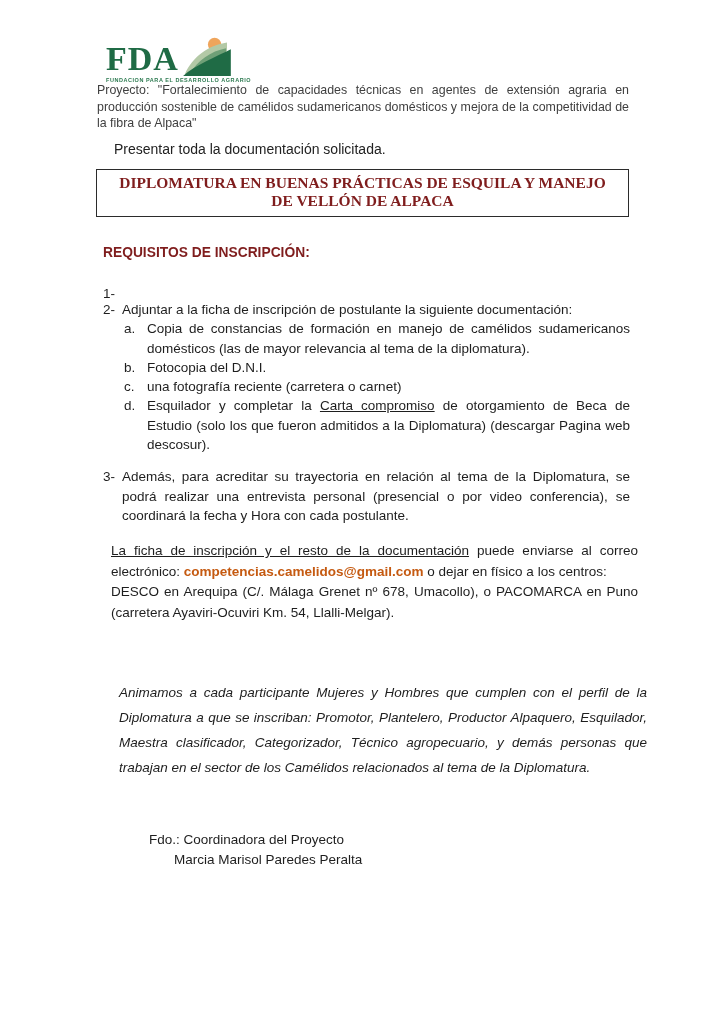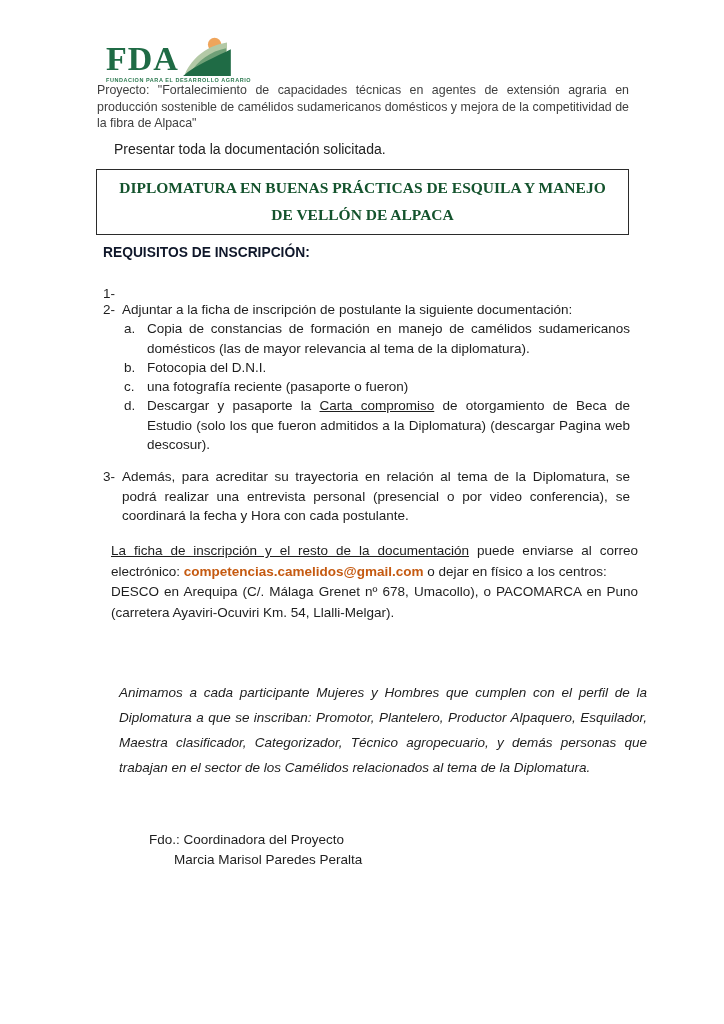--- a/index.html
+++ b/index.html
@@ -37,27 +37,27 @@
   }
 
   
   .title-box{
     position:absolute;left:96px;top:169px;width:533px;box-sizing:border-box;
     border:1.4px solid #2b2b2b;padding:4px 14px 6px 14px;
   }
   .title-box p{
     margin:0;text-align:center;
     font-family:"Liberation Serif",serif;font-weight:700;
-    font-size:15.5px;line-height:27px;color:#14532d;
+    font-size:15.5px;line-height:18px;color:#7f1d1d;
   }
 
   
   .requisitos{
     position:absolute;left:103px;top:245px;margin:0;
-    font-size:13.8px;font-weight:700;color:#0f172a;
+    font-size:13.8px;font-weight:700;color:#7f1d1d;
   }
 
   .req-list{position:absolute;left:103px;top:284px;width:527px;font-size:13.5px;line-height:19.3px;}
   .num-item{position:relative;padding-left:19px;text-align:justify;}
   .num-item .marker{position:absolute;left:0;top:0;}
   .mt16{margin-top:16px;}
   .mt13{margin-top:13px;}
   .sub-item{position:relative;padding-left:44px;text-align:justify;}
   .sub-item .marker{position:absolute;left:21px;top:0;}
   .ul{text-decoration:underline;}
@@ -123,26 +123,26 @@
       <span>Copia de constancias de formación en manejo de camélidos sudamericanos domésticos (las de mayor relevancia al tema de la diplomatura).</span>
     </div>
 
     <div class="sub-item">
       <span class="marker">b.</span>
       <span>Fotocopia del D.N.I.</span>
     </div>
 
     <div class="sub-item">
       <span class="marker">c.</span>
-      <span>una fotografía reciente (pasaporte o fueron)</span>
+      <span>una fotografía reciente (carretera o carnet)</span>
     </div>
 
     <div class="sub-item">
       <span class="marker">d.</span>
-      <span><span>Descargar y pasaporte la </span><span class="ul">Carta compromiso</span><span> de otorgamiento de Beca de Estudio (solo los que fueron admitidos a la Diplomatura) (descargar Pagina web descosur).</span></span>
+      <span><span>Esquilador y completar la </span><span class="ul">Carta compromiso</span><span> de otorgamiento de Beca de Estudio (solo los que fueron admitidos a la Diplomatura) (descargar Pagina web descosur).</span></span>
     </div>
 
     <div class="num-item mt13">
       <span class="marker">3-</span>
       <span>Además, para acreditar su trayectoria en relación al tema de la Diplomatura, se podrá realizar una entrevista personal (presencial o por video conferencia), se coordinará la fecha y Hora con cada postulante.</span>
     </div>
 
   </div>
 
   <p class="contact"><span class="ul">La ficha de inscripción y el resto de la documentación</span><span> puede enviarse al correo electrónico: </span><span class="email" id="email-link" style="color: rgb(197, 90, 17);">competencias.camelidos@gmail.com</span><span>  o dejar en físico a los centros:</span><br><span>DESCO en Arequipa (C/. Málaga Grenet nº 678, Umacollo), o PACOMARCA en Puno (carretera Ayaviri-Ocuviri Km. 54, Llalli-Melgar).</span></p>

